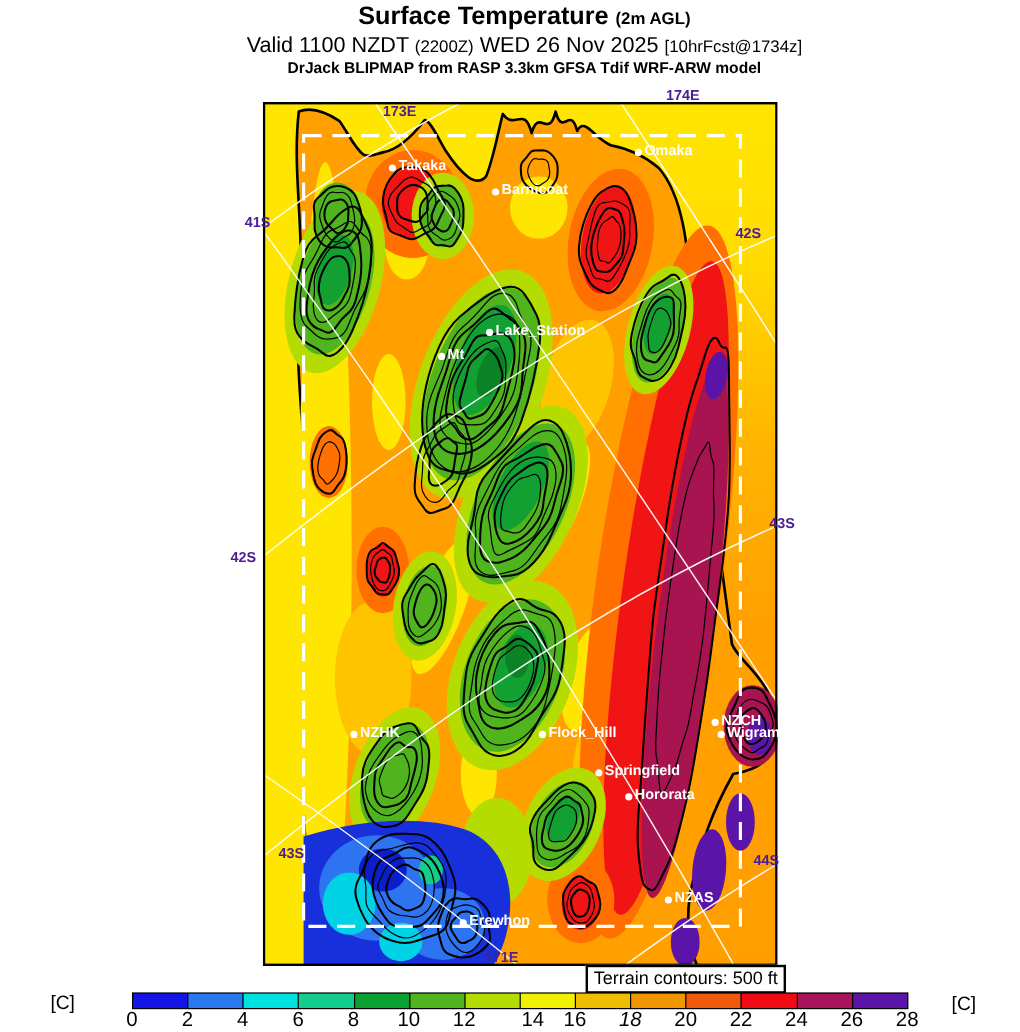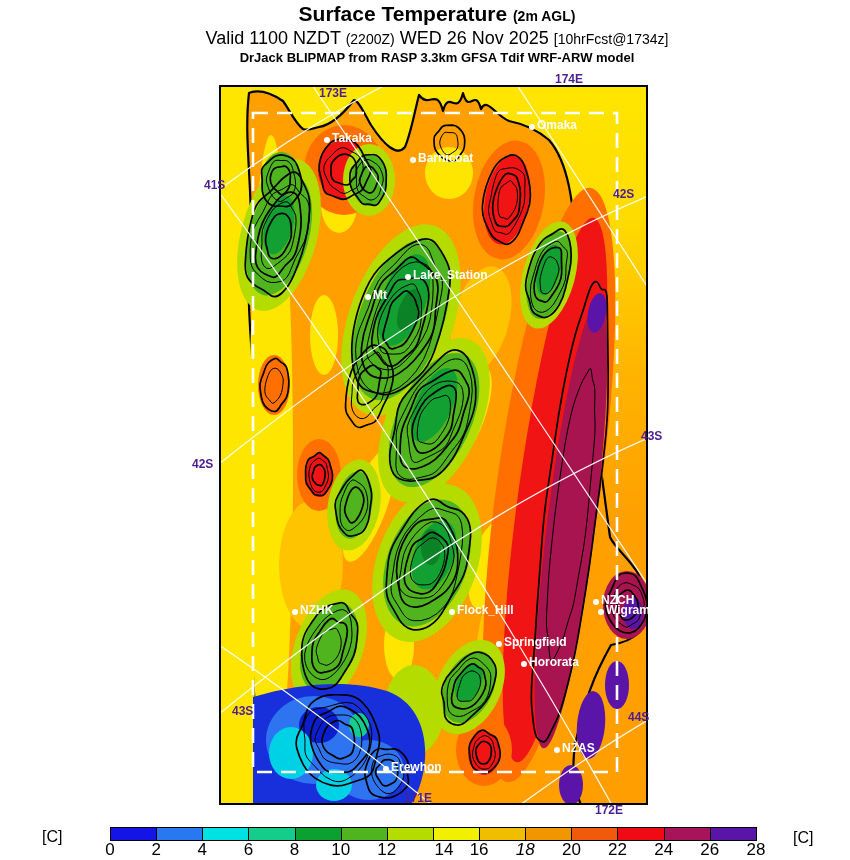--- a/index.html
+++ b/index.html
@@ -292,20 +292,21 @@
       <div class="station" style="left: 557px; top: 745px;">
         <span class="dot"></span>
         <span class="slabel">NZAS</span>
       </div>
       <div class="station" style="left: 386px; top: 764px;">
         <span class="dot"></span>
         <span class="slabel">Erewhon</span>
       </div>
     </div>
 
+  <div id="note">Terrain contours: 500 ft</div>
 
   <span class="cunit" style="left:42px;top:828px;">[C]</span>
   <div id="cbar">
       <div class="cseg" style="width: 45.14px; background: rgb(20, 20, 230);"></div>
       <div class="cseg" style="width: 45.14px; background: rgb(40, 120, 240);"></div>
       <div class="cseg" style="width: 45.14px; background: rgb(0, 225, 225);"></div>
       <div class="cseg" style="width: 45.14px; background: rgb(20, 204, 140);"></div>
       <div class="cseg" style="width: 45.14px; background: rgb(10, 160, 50);"></div>
       <div class="cseg" style="width: 45.14px; background: rgb(80, 180, 30);"></div>
       <div class="cseg" style="width: 45.14px; background: rgb(180, 220, 0);"></div>

